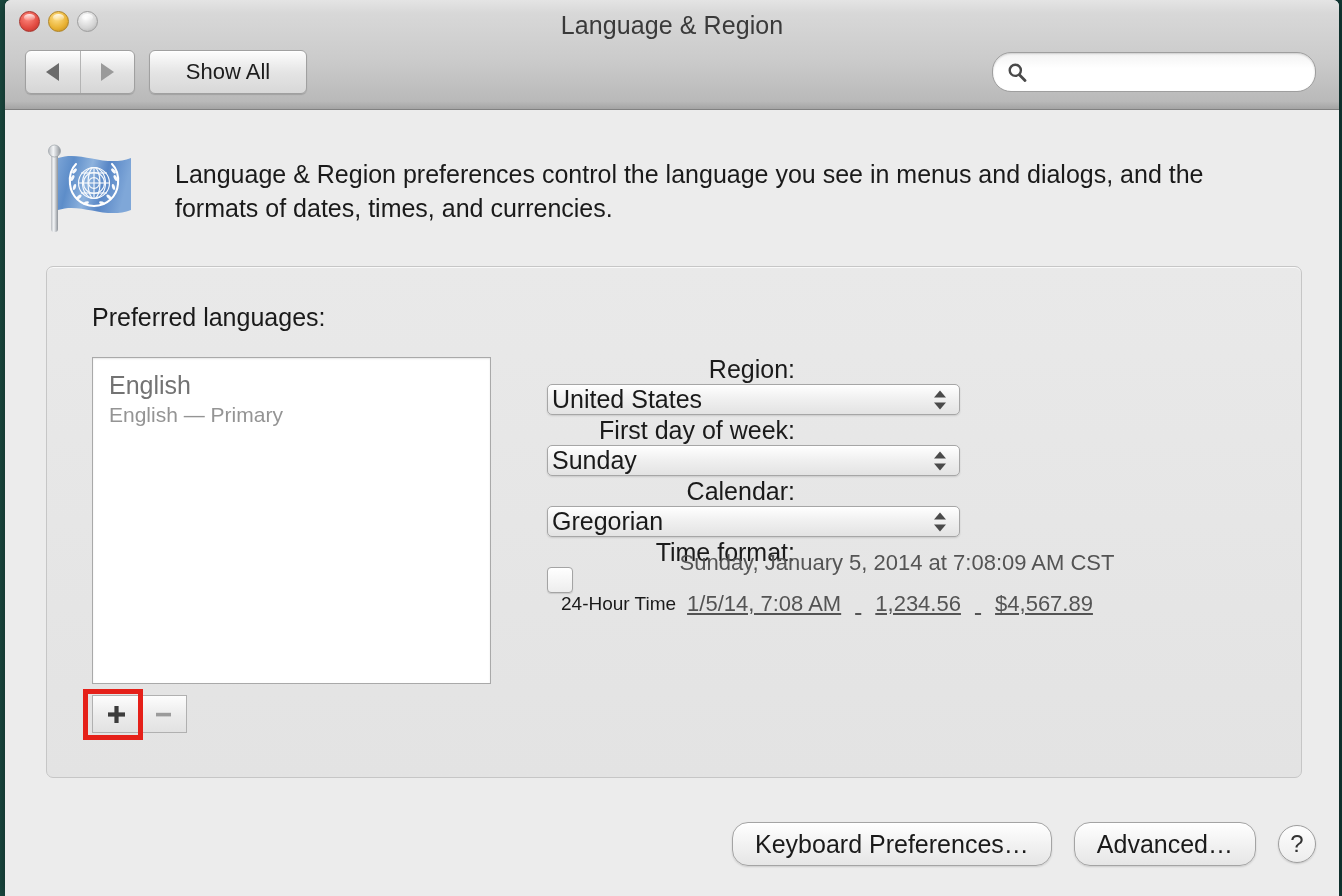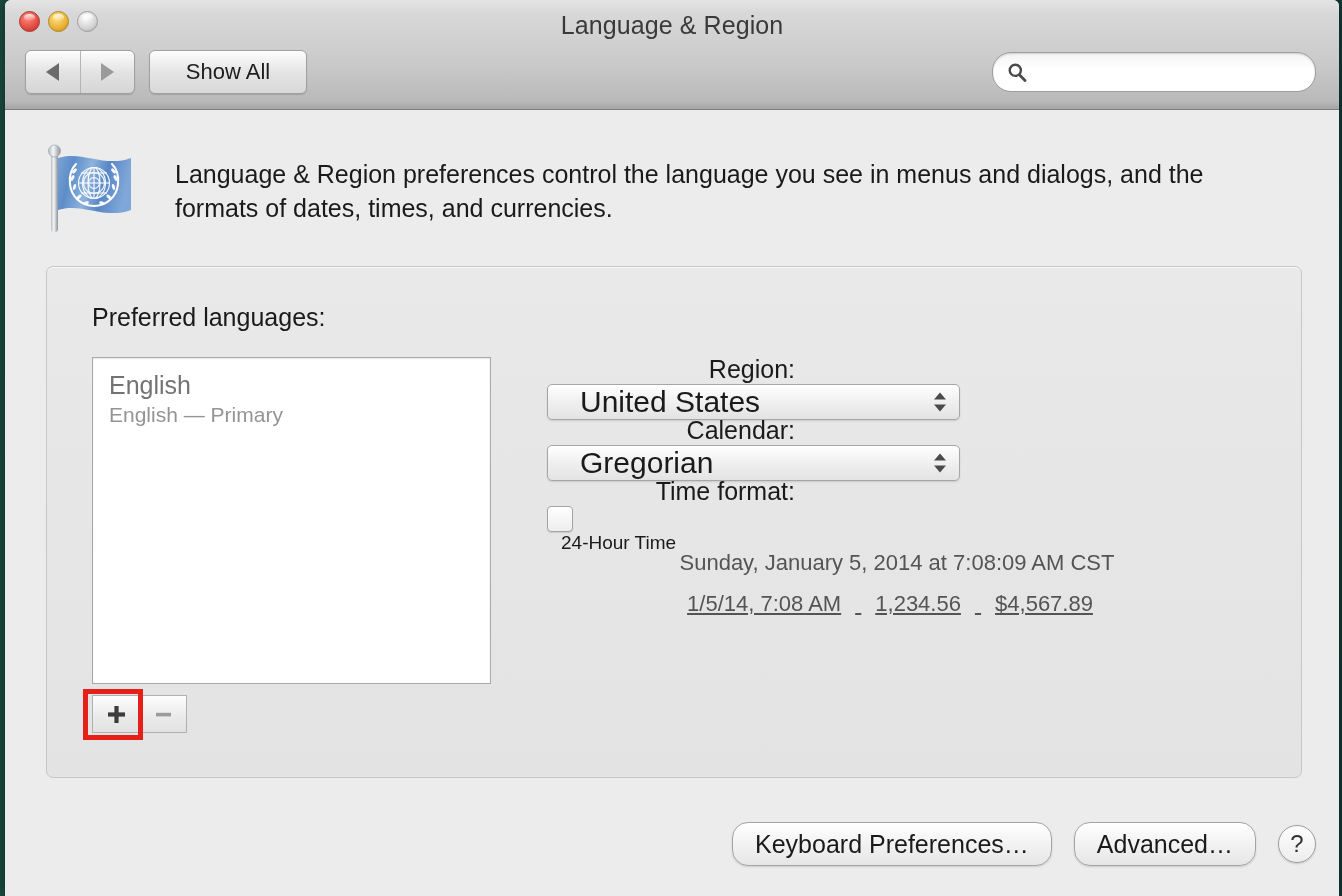--- a/index.html
+++ b/index.html
@@ -301,23 +301,23 @@
     border: 1px solid #a6a6a6;
     border-radius: 5px;
     background: linear-gradient(180deg,#ffffff,#f0f0f0 48%,#e3e3e3);
     box-shadow: 0 1px 0 rgba(255,255,255,.85) inset, 0 1px 2px rgba(0,0,0,.13);
     display: flex;
     align-items: center;
     position: relative;
     box-sizing: border-box;
   }
   .popup-value {
-    font-size: 30px;
+    font-size: 25px;
     color: #1a1a1a;
-    margin-left: 32px;
+    margin-left: 4px;
   }
   .popup-arrows {
     position: absolute;
     right: 13px;
     top: 50%;
     transform: translateY(-50%);
     display: flex;
     flex-direction: column;
     gap: 5px;
   }
@@ -520,20 +520,30 @@
           <div class="form-label">Region:</div>
           <div class="popup">
             <span class="popup-value">United States</span>
             <span class="popup-arrows">
               <i class="pa up"></i>
                 <i class="pa down"></i>
             </span>
           </div>
         </div>
 
+        <div class="form-row">
+          <div class="form-label">First day of week:</div>
+          <div class="popup">
+            <span class="popup-value">Sunday</span>
+            <span class="popup-arrows">
+              <i class="pa up"></i>
+                <i class="pa down"></i>
+            </span>
+          </div>
+        </div>
 
         <div class="form-row">
           <div class="form-label">Calendar:</div>
           <div class="popup">
             <span class="popup-value">Gregorian</span>
             <span class="popup-arrows">
               <i class="pa up"></i>
                 <i class="pa down"></i>
             </span>
           </div>

